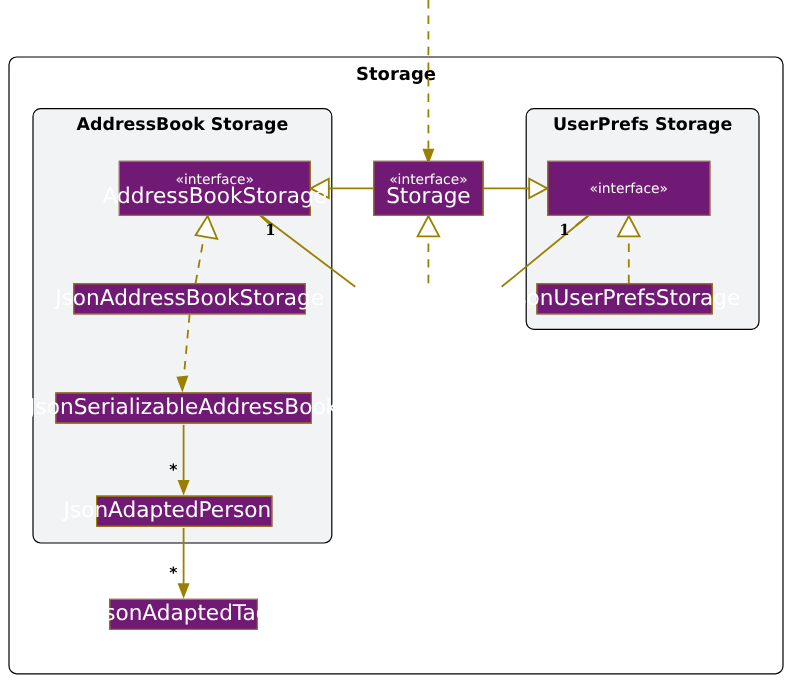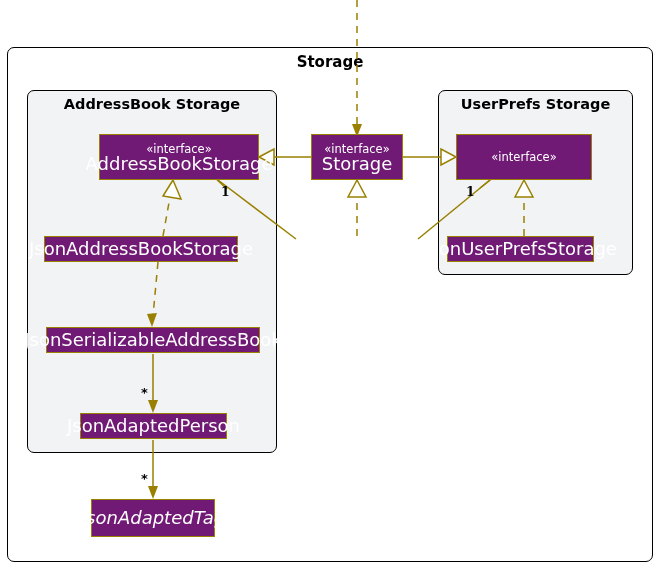--- a/index.html
+++ b/index.html
@@ -137,38 +137,38 @@
 
   <div class="node" style="left:311px;top:134px;width:92px;height:46px;">
     <span class="stereo">«interface»</span>
     <span class="nm">Storage</span>
   </div>
 
   <div class="node" style="left:456px;top:134px;width:136px;height:46px;">
     <span class="stereo">«interface»</span>
   </div>
 
-  <div class="node plain" style="left:44px;top:236px;width:194px;height:26px;">
+  <div class="node plain" style="left:61px;top:236px;width:194px;height:26px;">
     <span class="nm">JsonAddressBookStorage</span>
   </div>
 
 
   <div class="node plain" style="left:447px;top:236px;width:147px;height:26px;">
     <span class="nm">JsonUserPrefsStorage</span>
   </div>
 
   <div class="node plain" style="left:46px;top:327px;width:214px;height:26px;">
     <span class="nm">JsonSerializableAddressBook</span>
   </div>
 
-  <div class="node plain" style="left:80px;top:413px;width:147px;height:26px;">
+  <div class="node plain" style="left:80px;top:413px;width:147px;height:26px;align-items:flex-end;">
     <span class="nm">JsonAdaptedPerson</span>
   </div>
 
-  <div class="node plain" style="left:91px;top:499px;width:124px;height:38px;font-style:italic;">
+  <div class="node plain" style="left:91px;top:499px;width:124px;height:26px;">
     <span class="nm">JsonAdaptedTag</span>
   </div>
 
   <div class="mult" style="left:221px;top:186px;">1</div>
 
   <div class="mult" style="left:466px;top:186px;">1</div>
 
   <div class="star" style="left:141px;top:387px;">*</div>
 
   <div class="star" style="left:141px;top:473px;">*</div>

